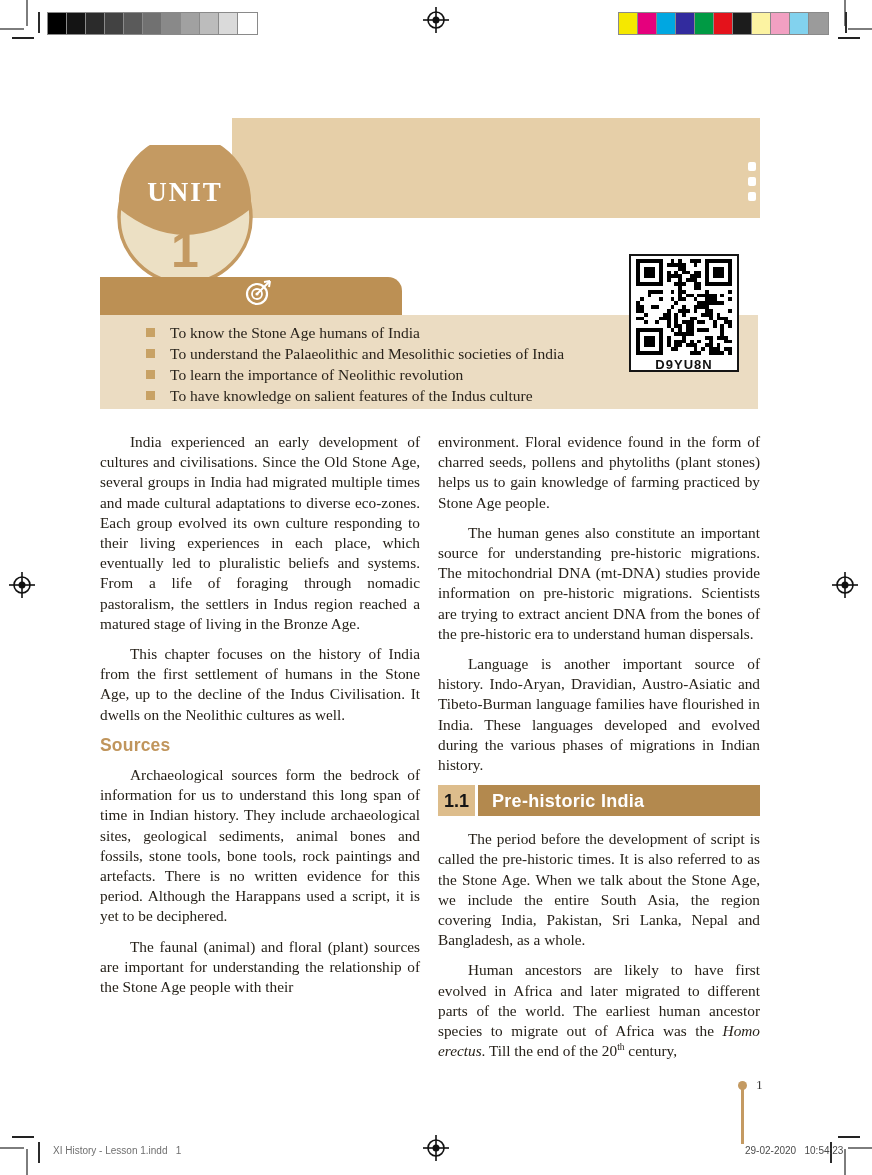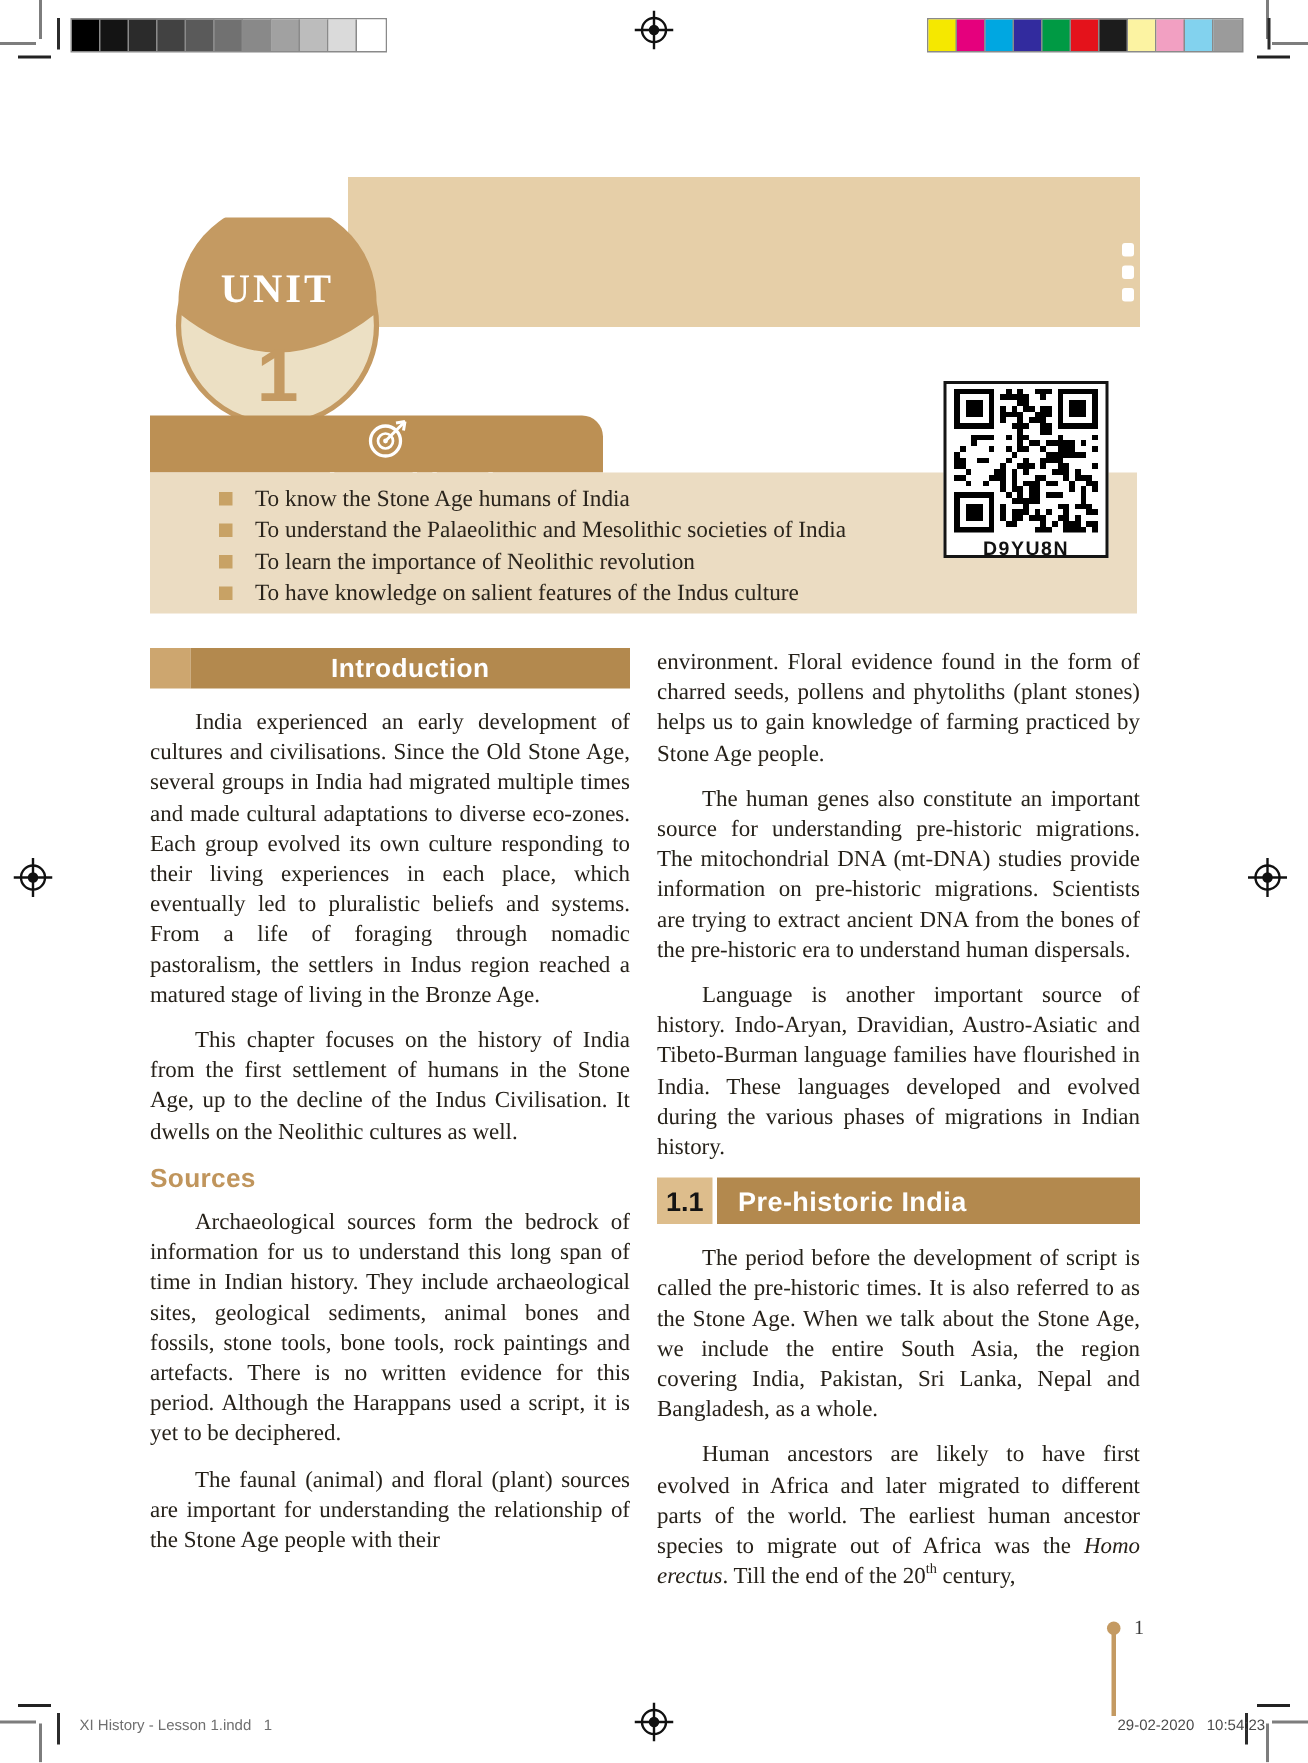--- a/index.html
+++ b/index.html
@@ -413,24 +413,20 @@
         <rect x="19" y="1" width="5" height="5" fill="#fff"></rect>
         <rect x="20" y="2" width="3" height="3" fill="#000"></rect>
         <rect x="0" y="18" width="7" height="7" fill="#000"></rect>
         <rect x="1" y="19" width="5" height="5" fill="#fff"></rect>
         <rect x="2" y="20" width="3" height="3" fill="#000"></rect>
       </svg>
     <div class="qr-label">D9YU8N</div>
   </div>
 
   <div class="col col-left">
-    <div class="sec-header">
-      <div class="lead-sq"></div>
-      <div class="bar">Introduction</div>
-    </div>
     <p>India experienced an early development of cultures and civilisations. Since the Old Stone Age, several groups in India had migrated multiple times and made cultural adaptations to diverse eco-zones. Each group evolved its own culture responding to their living experiences in each place, which eventually led to pluralistic beliefs and systems. From a life of foraging through nomadic pastoralism, the settlers in Indus region reached a matured stage of living in the Bronze Age.</p>
     <p>This chapter focuses on the history of India from the first settlement of humans in the Stone Age, up to the decline of the Indus Civilisation. It dwells on the Neolithic cultures as well.</p>
     <div class="sub-heading">Sources</div>
     <p>Archaeological sources form the bedrock of information for us to understand this long span of time in Indian history. They include archaeological sites, geological sediments, animal bones and fossils, stone tools, bone tools, rock paintings and artefacts. There is no written evidence for this period. Although the Harappans used a script, it is yet to be deciphered.</p>
     <p>The faunal (animal) and floral (plant) sources are important for understanding the relationship of the Stone Age people with their</p>
   </div>
 
   <div class="col col-right">
     <p class="no-indent">environment. Floral evidence found in the form of charred seeds, pollens and phytoliths (plant stones) helps us to gain knowledge of farming practiced by Stone Age people.</p>
     <p>The human genes also constitute an important source for understanding pre-historic migrations. The mitochondrial DNA (mt-DNA) studies provide information on pre-historic migrations. Scientists are trying to extract ancient DNA from the bones of the pre-historic era to understand human dispersals.</p>

